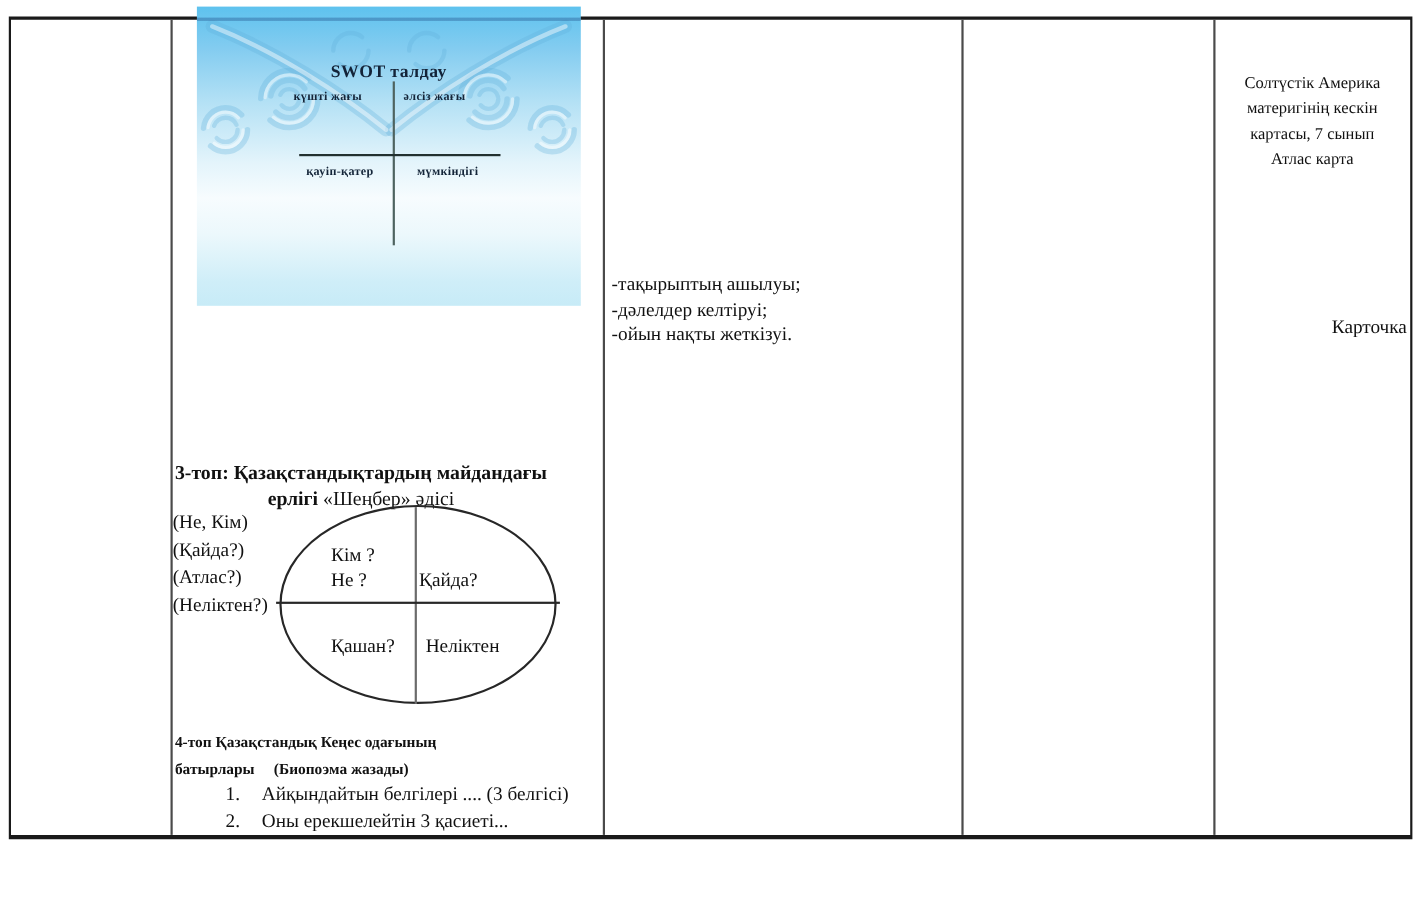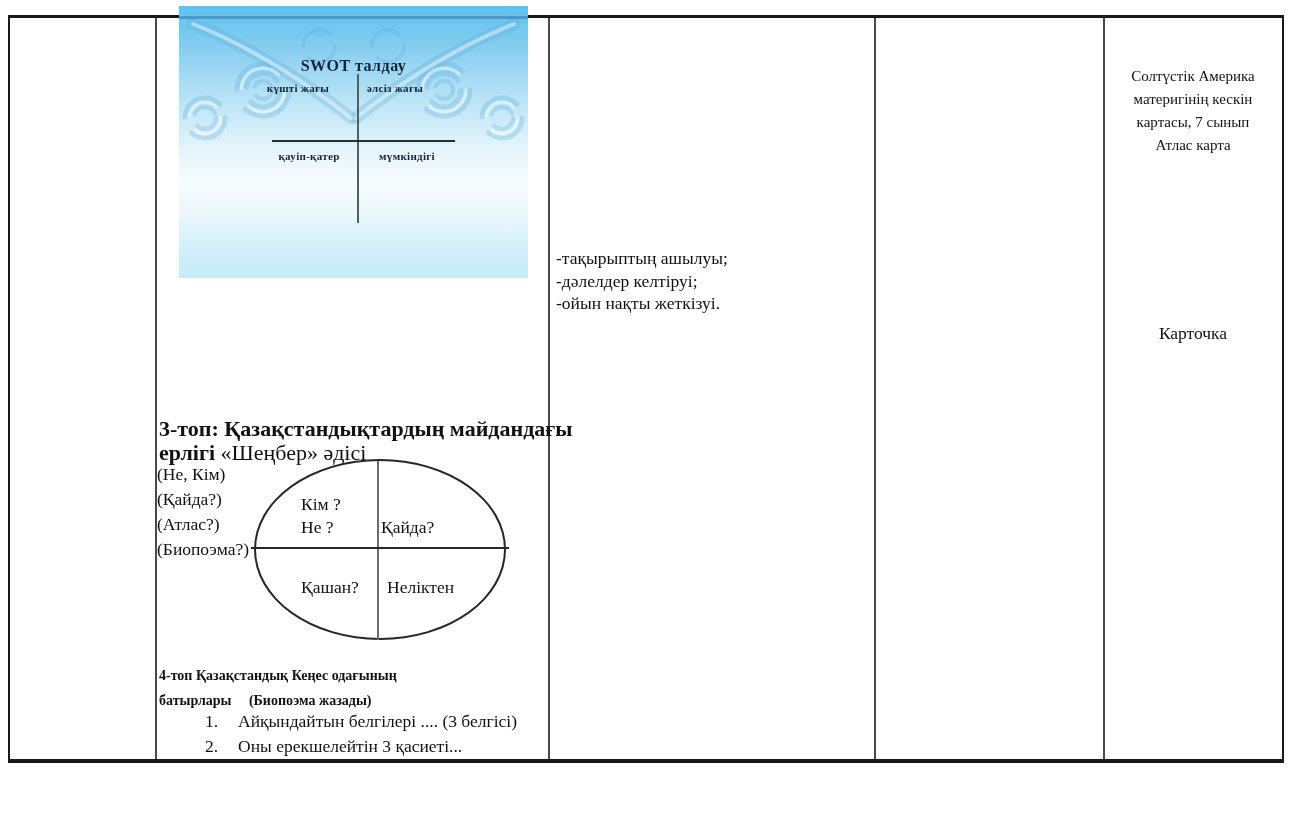--- a/index.html
+++ b/index.html
@@ -33,22 +33,22 @@
     width:110px; text-align:center; letter-spacing:0.3px;
   }
   .sl-tl { left:64px;  top:76px;  }
   .sl-tr { left:161px; top:76px;  }
   .sl-bl { left:75px;  top:144px; }
   .sl-br { left:173px; top:144px; }
   .swot-vline { position:absolute; left:178px; top:68px; width:2px; height:149px; background:#4e6360; }
   .swot-hline { position:absolute; left:93px;  top:134px; width:183px; height:2px; background:#223030; }
 
   
-  .g3-heading { position:absolute; left:149px; top:399px; font-size:22px;
-    line-height:24px; white-space:nowrap; }
+  .g3-heading { position:absolute; left:149px; top:399px; font-size:18px;
+    line-height:24px; white-space:nowrap;text-align:center; }
   .b { font-weight:bold; }
   .g3-questions { position:absolute; left:147px; top:444px; font-size:17.5px; line-height:25px; }
 
   .circle-diagram {
     position:absolute; left:244px; top:441px; width:248px; height:177px;
     border:2px solid #272727; border-radius:50%;
   }
   .c-vline { position:absolute; left:121px; top:0; height:179px; width:2px; background:#6b6b6b; }
   .c-hline { position:absolute; left:-5px; top:86px; width:258px; height:2px; background:#272727; }
   .c-label { position:absolute; font-size:17.5px; line-height:23px; white-space:nowrap; }
@@ -65,21 +65,21 @@
   .g4-list .num { width:33px; }
 
   
   .criteria { position:absolute; left:546px; top:229px; font-size:17.5px;
     line-height:22.5px; white-space:nowrap; }
 
   
   .res-block { position:absolute; left:1097px; top:47px; width:172px;
     text-align:center; font-size:15px; line-height:23px; }
   .res-card  { position:absolute; left:1097px; top:269px; width:172px;
-    text-align:center; font-size:17.5px;margin-top:36px; }
+    text-align:right; font-size:17.5px; }
 </style>
 </head>
 <body>
 
 <div class="canvas">
   <div class="doc-table">
 
     <div class="vline v1"></div>
     <div class="vline v2"></div>
     <div class="vline v3"></div>
@@ -128,21 +128,21 @@
       </div>
       <div>
         <span class="b">ерлігі</span><span>&nbsp;«Шеңбер» әдісі</span>
       </div>
     </div>
 
     <div class="g3-questions">
       <div>(Не, Кім)</div>
       <div>(Қайда?)</div>
       <div>(Атлас?)</div>
-      <div>(Биопоэма?)</div>
+      <div>(Неліктен?)</div>
     </div>
 
     <div class="circle-diagram">
       <div class="c-vline"></div>
       <div class="c-hline"></div>
       <div class="c-label c-kim">
         <div>Кім ?</div>
         <div>Не ?</div>
       </div>
       <div class="c-label c-qayda">Қайда?</div>

